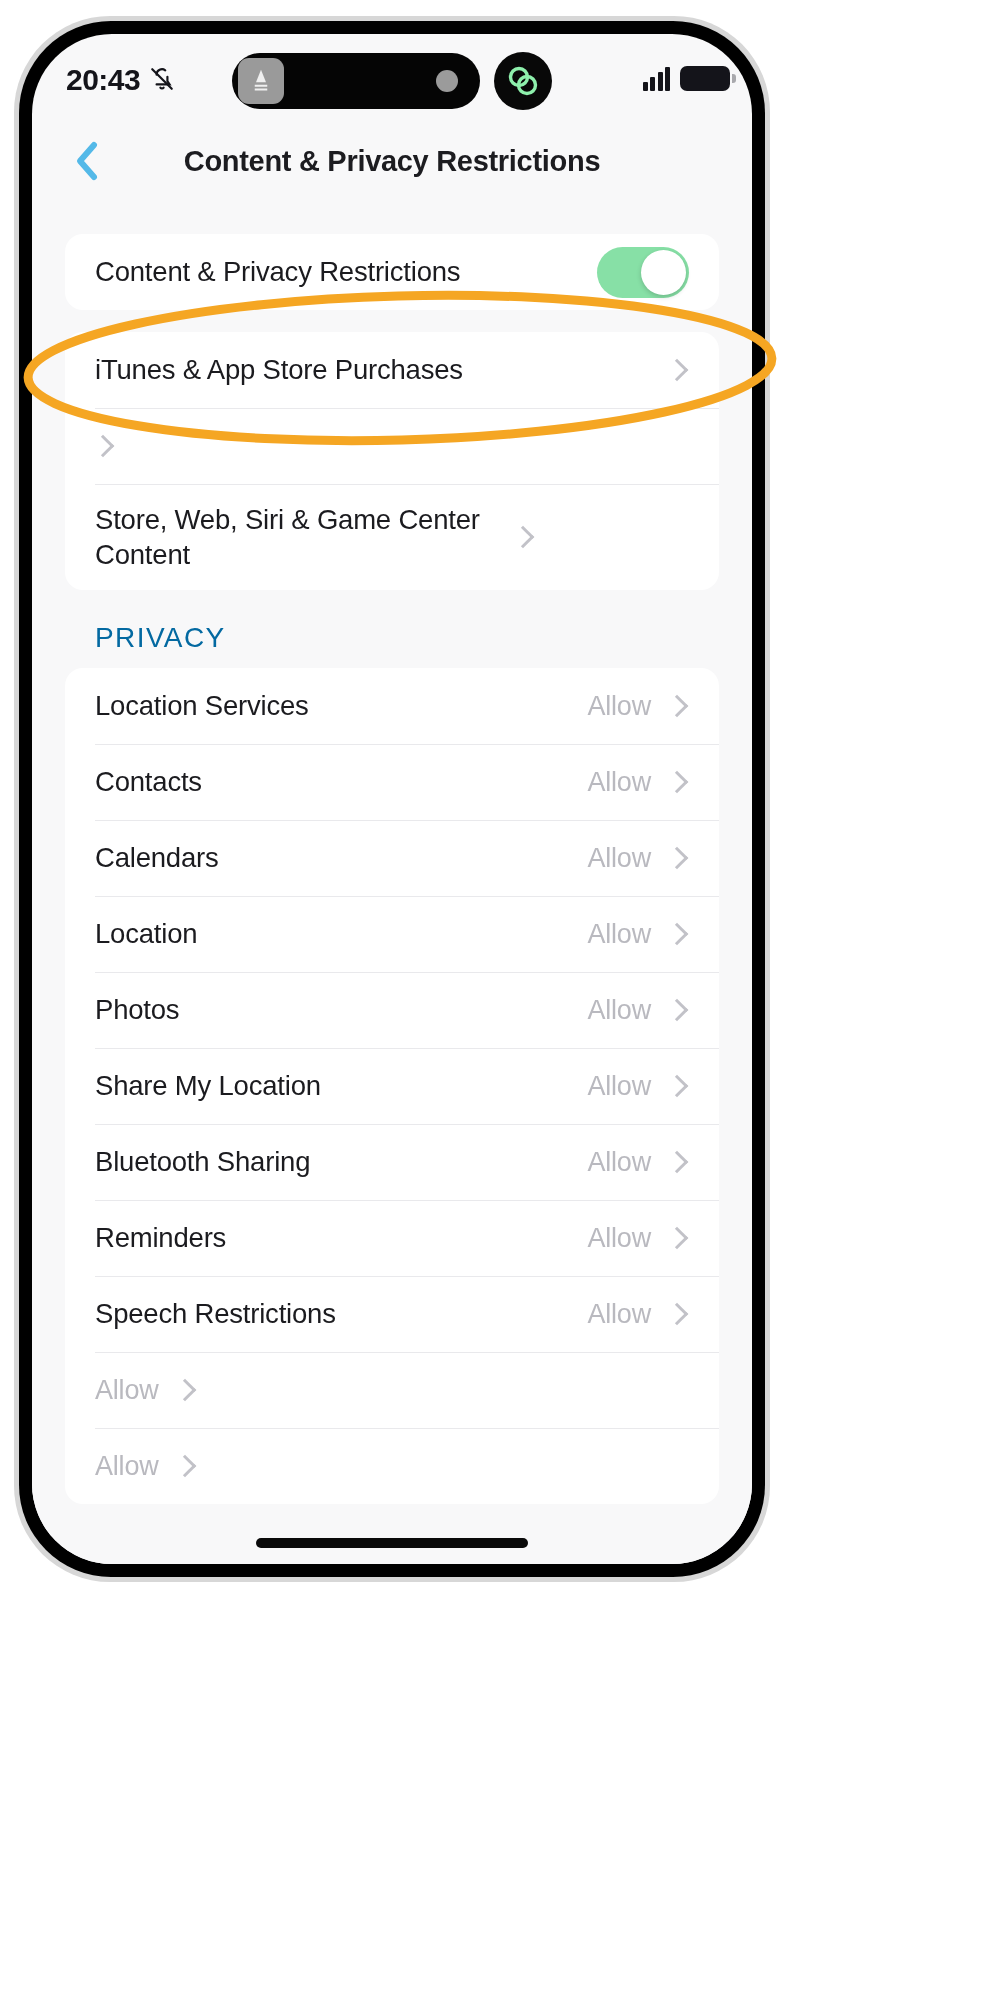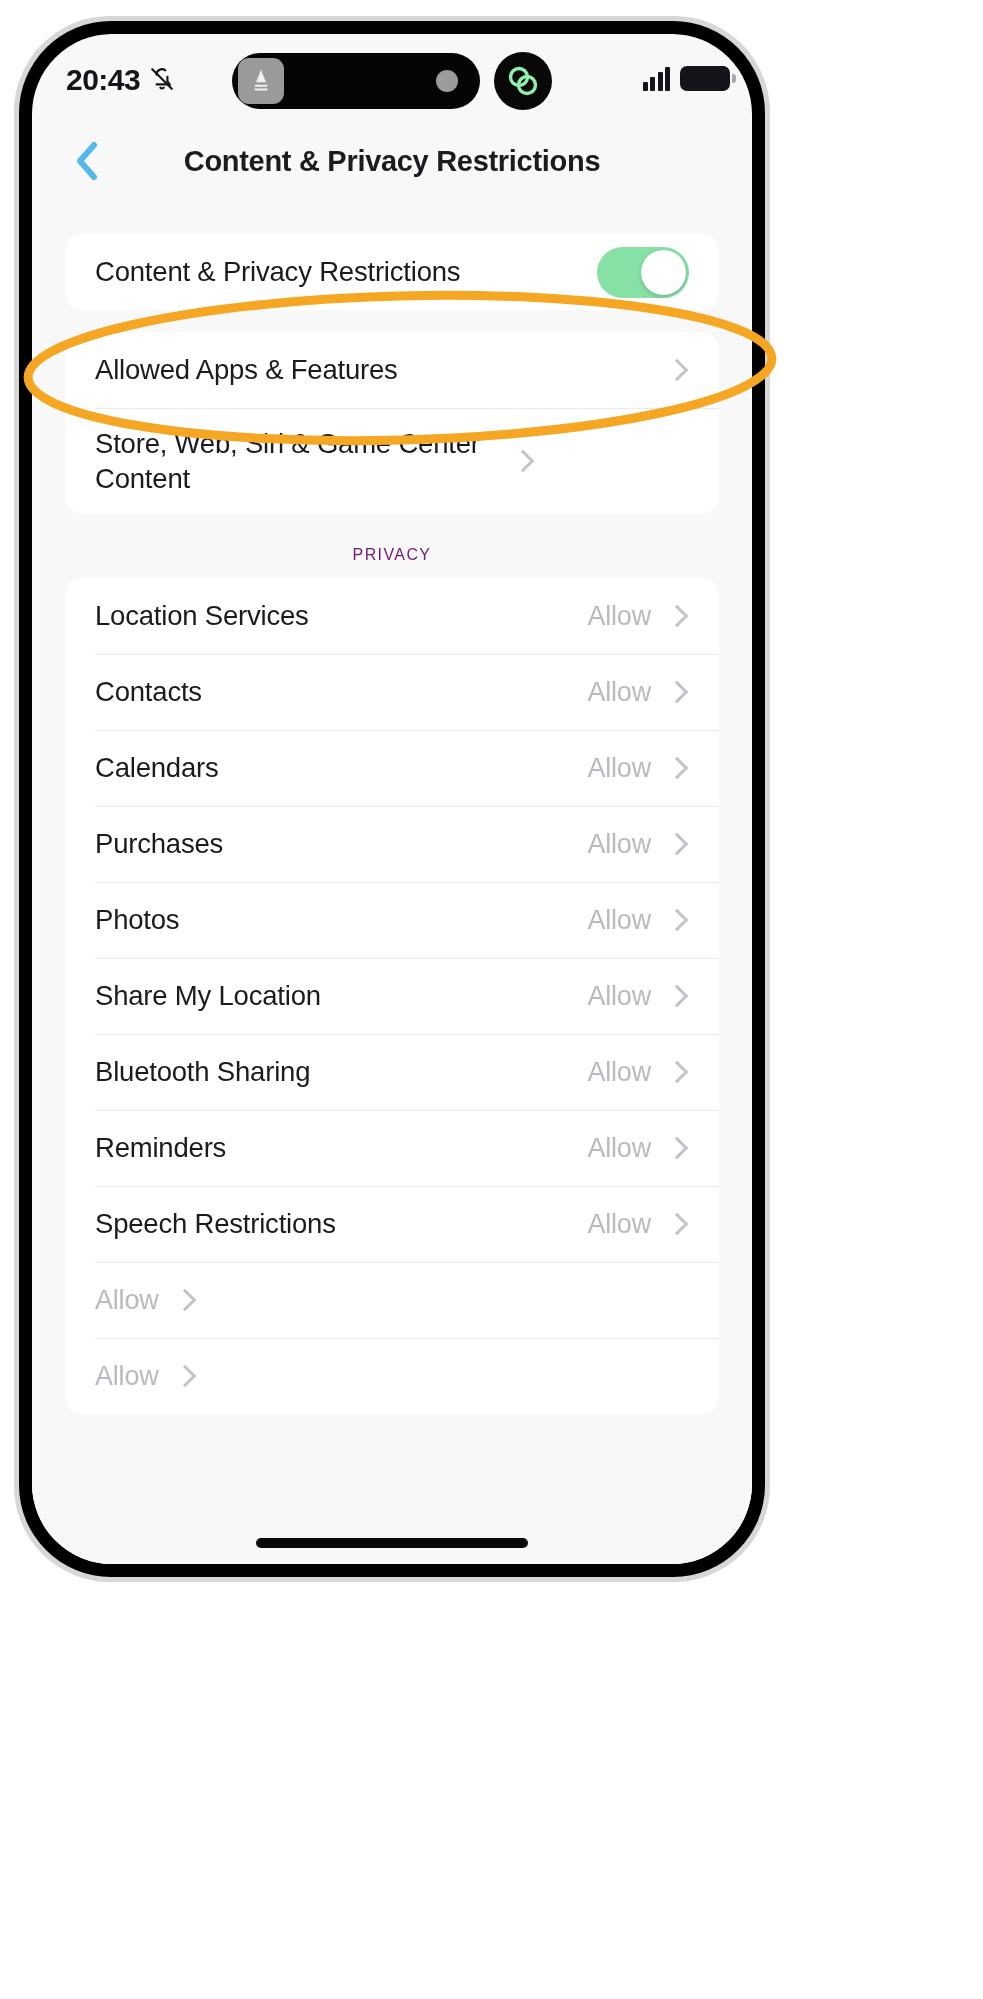--- a/index.html
+++ b/index.html
@@ -273,25 +273,24 @@
     right: 3px;
     top: 3px;
     width: 45px;
     height: 45px;
     border-radius: 50%;
     background: #ffffff;
     box-shadow: 0 2px 5px rgba(0,0,0,.18);
   }
 
   .section-header {
-    font-size: 16px;
-    color: #701a75;
+    font-size: 28px;
+    color: #0369a1;
     letter-spacing: 1.4px;
     padding: 32px 30px 14px 30px;
-    text-align: center;
   }
 
   
   .home-indicator {
     position: absolute;
     left: 50%;
     transform: translateX(-50%);
     bottom: 16px;
     width: 272px;
     height: 10px;
@@ -379,21 +378,24 @@
           <span class="toggle">
             <span class="knob"></span>
           </span>
         </div>
       </div>
 
       <div class="spacer-md"></div>
 
       <div class="card">
         <div class="row">
-          <span class="row-label">Allowed Apps &amp; Features</span>
+          <span class="row-label">iTunes &amp; App Store Purchases</span>
+          <span class="chev"></span>
+        </div>
+        <div class="row">
           <span class="chev"></span>
         </div>
         <div class="row tall">
           <span class="row-label two-line">Store, Web, Siri &amp; Game Center Content</span>
           <span class="chev"></span>
         </div>
       </div>
 
       <div class="section-header">PRIVACY</div>
 
@@ -407,21 +409,21 @@
           <span class="row-label">Contacts</span>
           <span class="row-value">Allow</span>
           <span class="chev"></span>
         </div>
         <div class="row">
           <span class="row-label">Calendars</span>
           <span class="row-value">Allow</span>
           <span class="chev"></span>
         </div>
         <div class="row">
-          <span class="row-label">Purchases</span>
+          <span class="row-label">Location</span>
           <span class="row-value">Allow</span>
           <span class="chev"></span>
         </div>
         <div class="row">
           <span class="row-label">Photos</span>
           <span class="row-value">Allow</span>
           <span class="chev"></span>
         </div>
         <div class="row">
           <span class="row-label">Share My Location</span>

